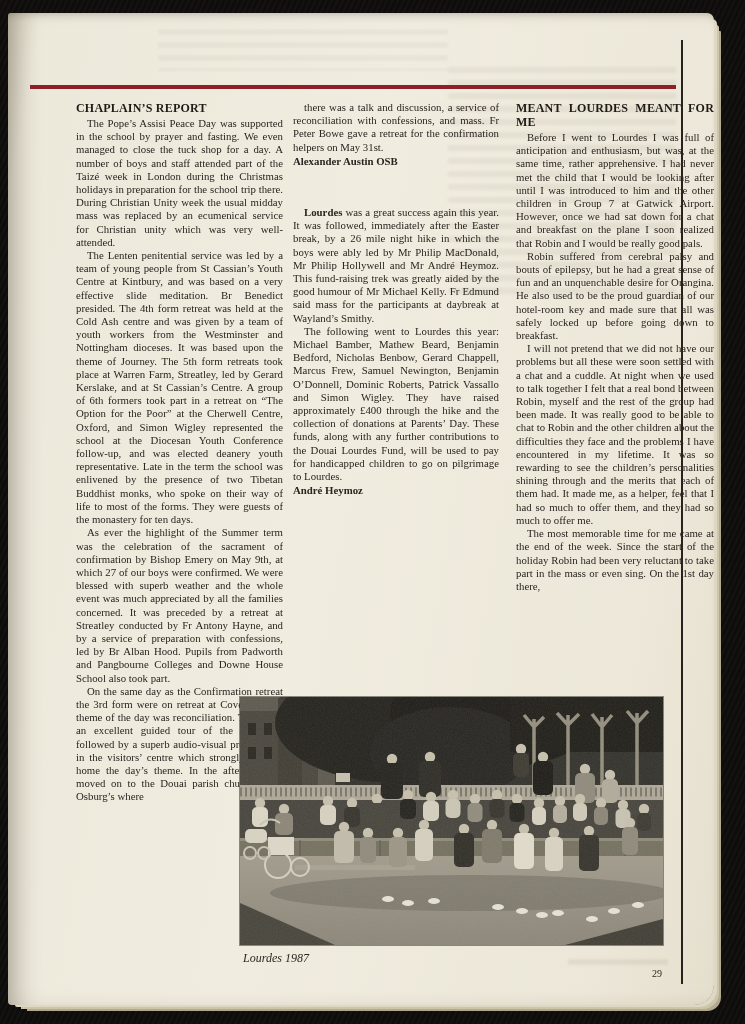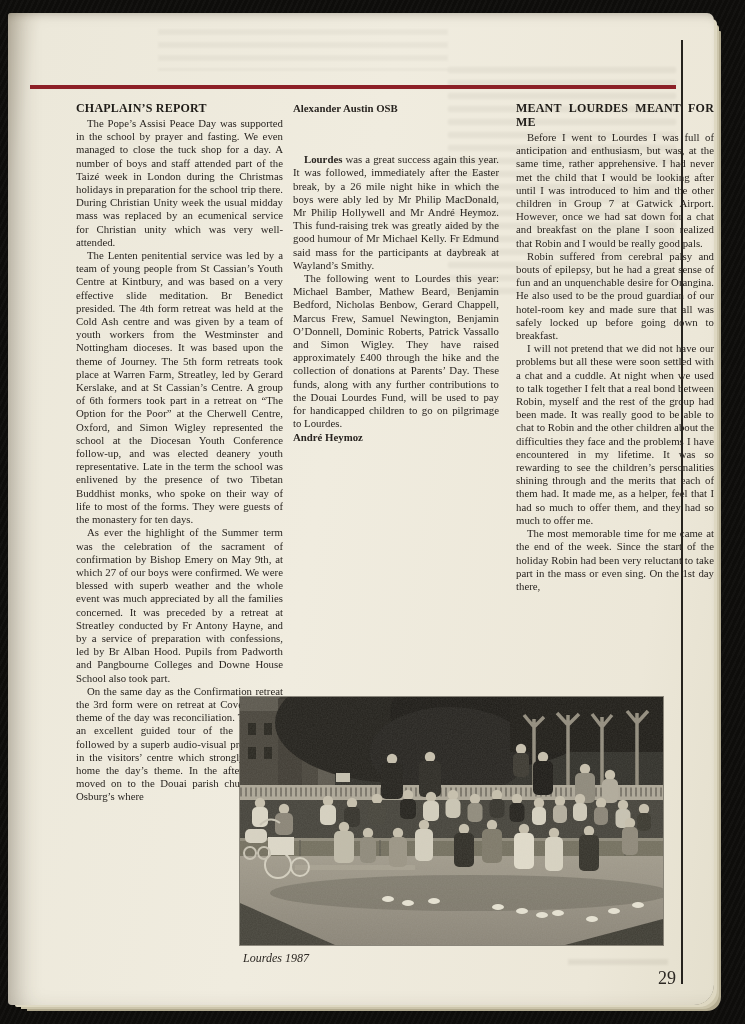--- a/index.html
+++ b/index.html
@@ -64,21 +64,21 @@
     background:#34332d;
     box-shadow:inset 0 0 26px rgba(0,0,0,0.45), 0 0 0 1px rgba(40,35,28,0.5);
   }
   .photo svg{display:block;width:100%;height:100%;}
   .caption{
     position:absolute;left:235px;top:938px;
     font-size:12px;font-style:italic;color:#2c2823;
   }
   .pagenum{
     position:absolute;left:630px;top:955px;width:38px;
-    font-size:18px;color:#2c2823;text-align:right;
+    font-size:10px;color:#2c2823;text-align:center;
   }
 </style>
 </head>
 <body>
 
 <div class="page">
 
   <div class="title-rule"></div>
   <div class="v-rule"></div>
 
@@ -88,20 +88,21 @@
 
   <section id="col1" class="col">
     <h2>CHAPLAIN’S REPORT</h2>
     <p>The Pope’s Assisi Peace Day was supported in the school by prayer and fasting. We even managed to close the tuck shop for a day. A number of boys and staff attended part of the Taizé week in London during the Christmas holidays in preparation for the school trip there. During Christian Unity week the usual midday mass was replaced by an ecumenical service for Christian unity which was very well-attended.</p>
     <p>The Lenten penitential service was led by a team of young people from St Cassian’s Youth Centre at Kintbury, and was based on a very effective slide meditation. Br Benedict presided. The 4th form retreat was held at the Cold Ash centre and was given by a team of youth workers from the Westminster and Nottingham dioceses. It was based upon the theme of Journey. The 5th form retreats took place at Warren Farm, Streatley, led by Gerard Kerslake, and at St Cassian’s Centre. A group of 6th formers took part in a retreat on “The Option for the Poor” at the Cherwell Centre, Oxford, and Simon Wigley represented the school at the Diocesan Youth Conference follow-up, and was elected deanery youth representative. Late in the term the school was enlivened by the presence of two Tibetan Buddhist monks, who spoke on their way of life to most of the forms. They were guests of the monastery for ten days.</p>
     <p>As ever the highlight of the Summer term was the celebration of the sacrament of confirmation by Bishop Emery on May 9th, at which 27 of our boys were confirmed. We were blessed with superb weather and the whole event was much appreciated by all the families concerned. It was preceded by a retreat at Streatley conducted by Fr Antony Hayne, and by a service of preparation with confessions, led by Br Alban Hood. Pupils from Padworth and Pangbourne Colleges and Downe House School also took part.</p>
     <p>On the same day as the Confirmation retreat the 3rd form were on retreat at Coventry. The theme of the day was reconciliation. There was an excellent guided tour of the cathedral, followed by a superb audio-visual presentation in the visitors’ centre which strongly brought home the day’s theme. In the afternoon we moved on to the Douai parish church of St Osburg’s where</p>
   </section>
 
   <section id="col2" class="col">
+    <p>there was a talk and discussion, a service of reconciliation with confessions, and mass. Fr Peter Bowe gave a retreat for the confirmation helpers on May 31st.</p>
     <p class="byline">Alexander Austin OSB</p>
     <p class="gap-before"><span class="lead">Lourdes</span><span> was a great success again this year. It was followed, immediately after the Easter break, by a 26 mile night hike in which the boys were ably led by Mr Philip MacDonald, Mr Philip Hollywell and Mr André Heymoz. This fund-raising trek was greatly aided by the good humour of Mr Michael Kelly. Fr Edmund said mass for the participants at daybreak at Wayland’s Smithy.</span></p>
     <p>The following went to Lourdes this year: Michael Bamber, Mathew Beard, Benjamin Bedford, Nicholas Benbow, Gerard Chappell, Marcus Frew, Samuel Newington, Benjamin O’Donnell, Dominic Roberts, Patrick Vassallo and Simon Wigley. They have raised approximately £400 through the hike and the collection of donations at Parents’ Day. These funds, along with any further contributions to the Douai Lourdes Fund, will be used to pay for handicapped children to go on pilgrimage to Lourdes.</p>
     <p class="byline">André Heymoz</p>
   </section>
 
   <section id="col3" class="col">
     <h2>MEANT LOURDES MEANT FOR ME</h2>
     <p>Before I went to Lourdes I was full of anticipation and enthusiasm, but was, at the same time, rather apprehensive. I had never met the child that I would be looking after until I was introduced to him and the other children in Group 7 at Gatwick Airport. However, once we had sat down for a chat and breakfast on the plane I soon realized that Robin and I would be really good pals.</p>
     <p>Robin suffered from cerebral palsy and bouts of epilepsy, but he had a great sense of fun and an unquenchable desire for Orangina. He also used to be the proud guardian of our hotel-room key and made sure that all was safely locked up before going down to breakfast.</p>

